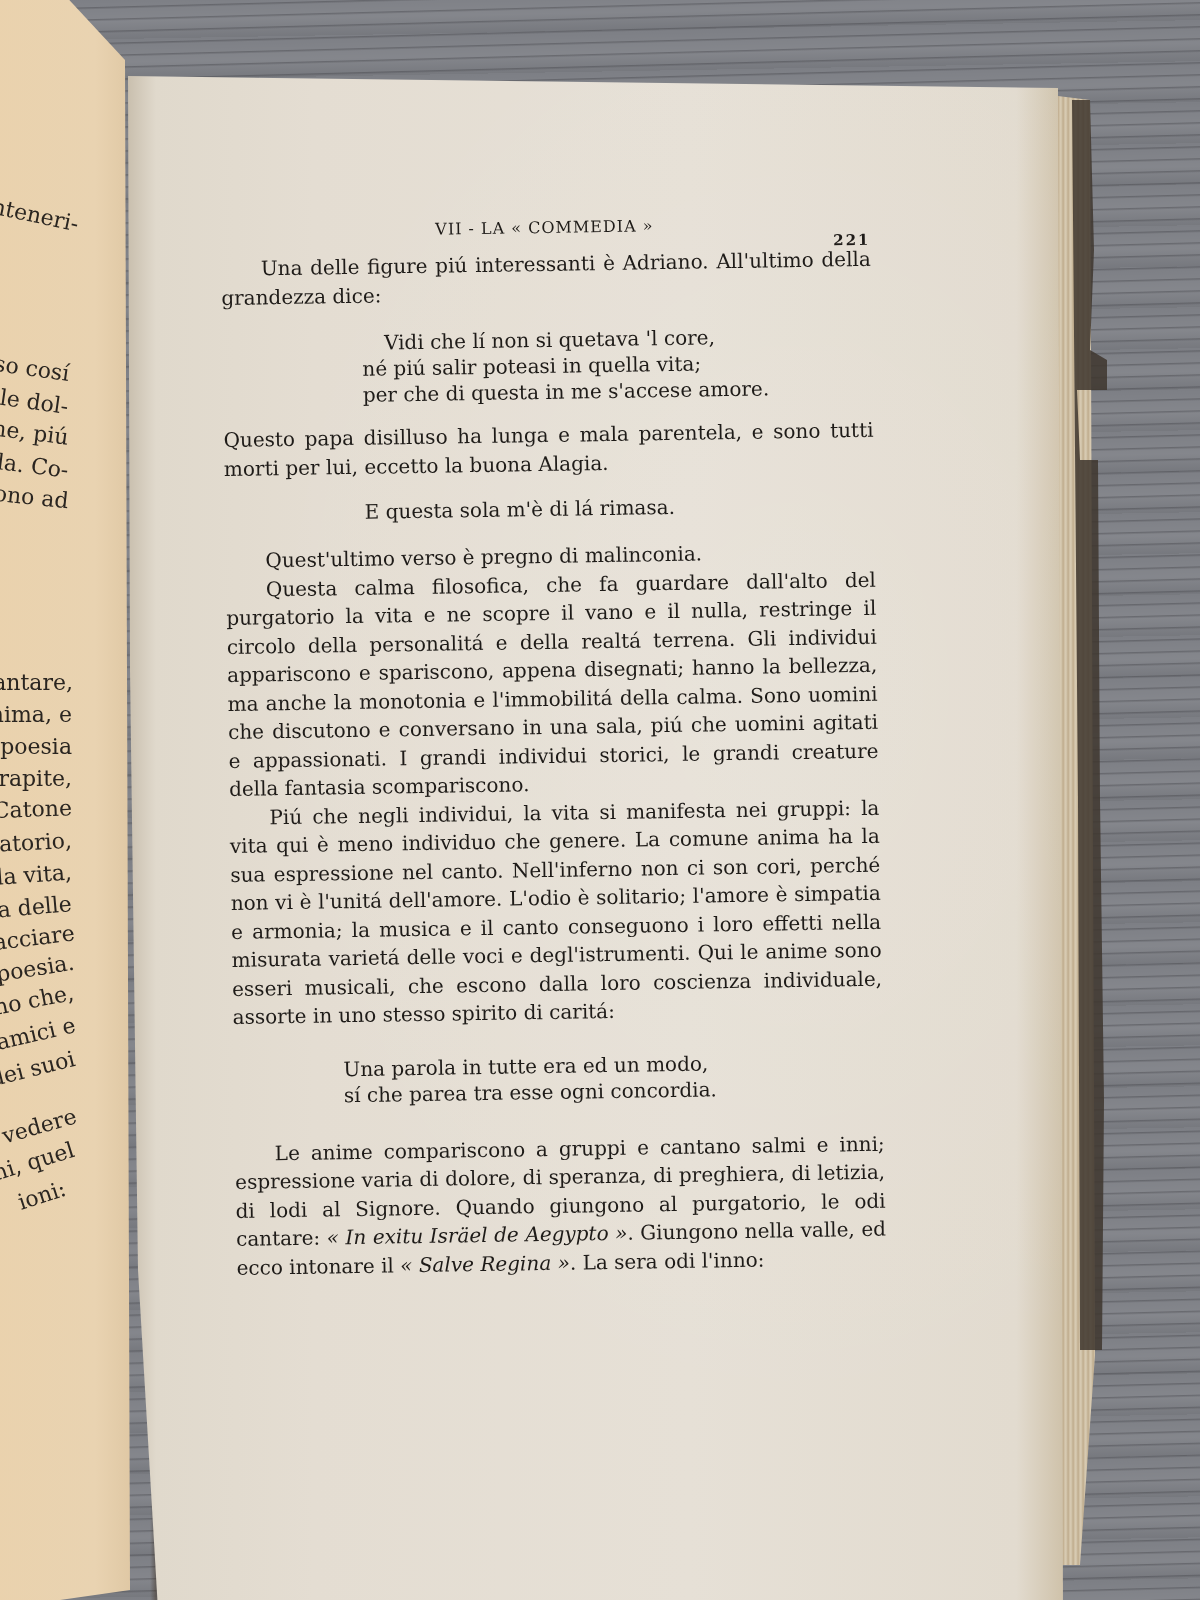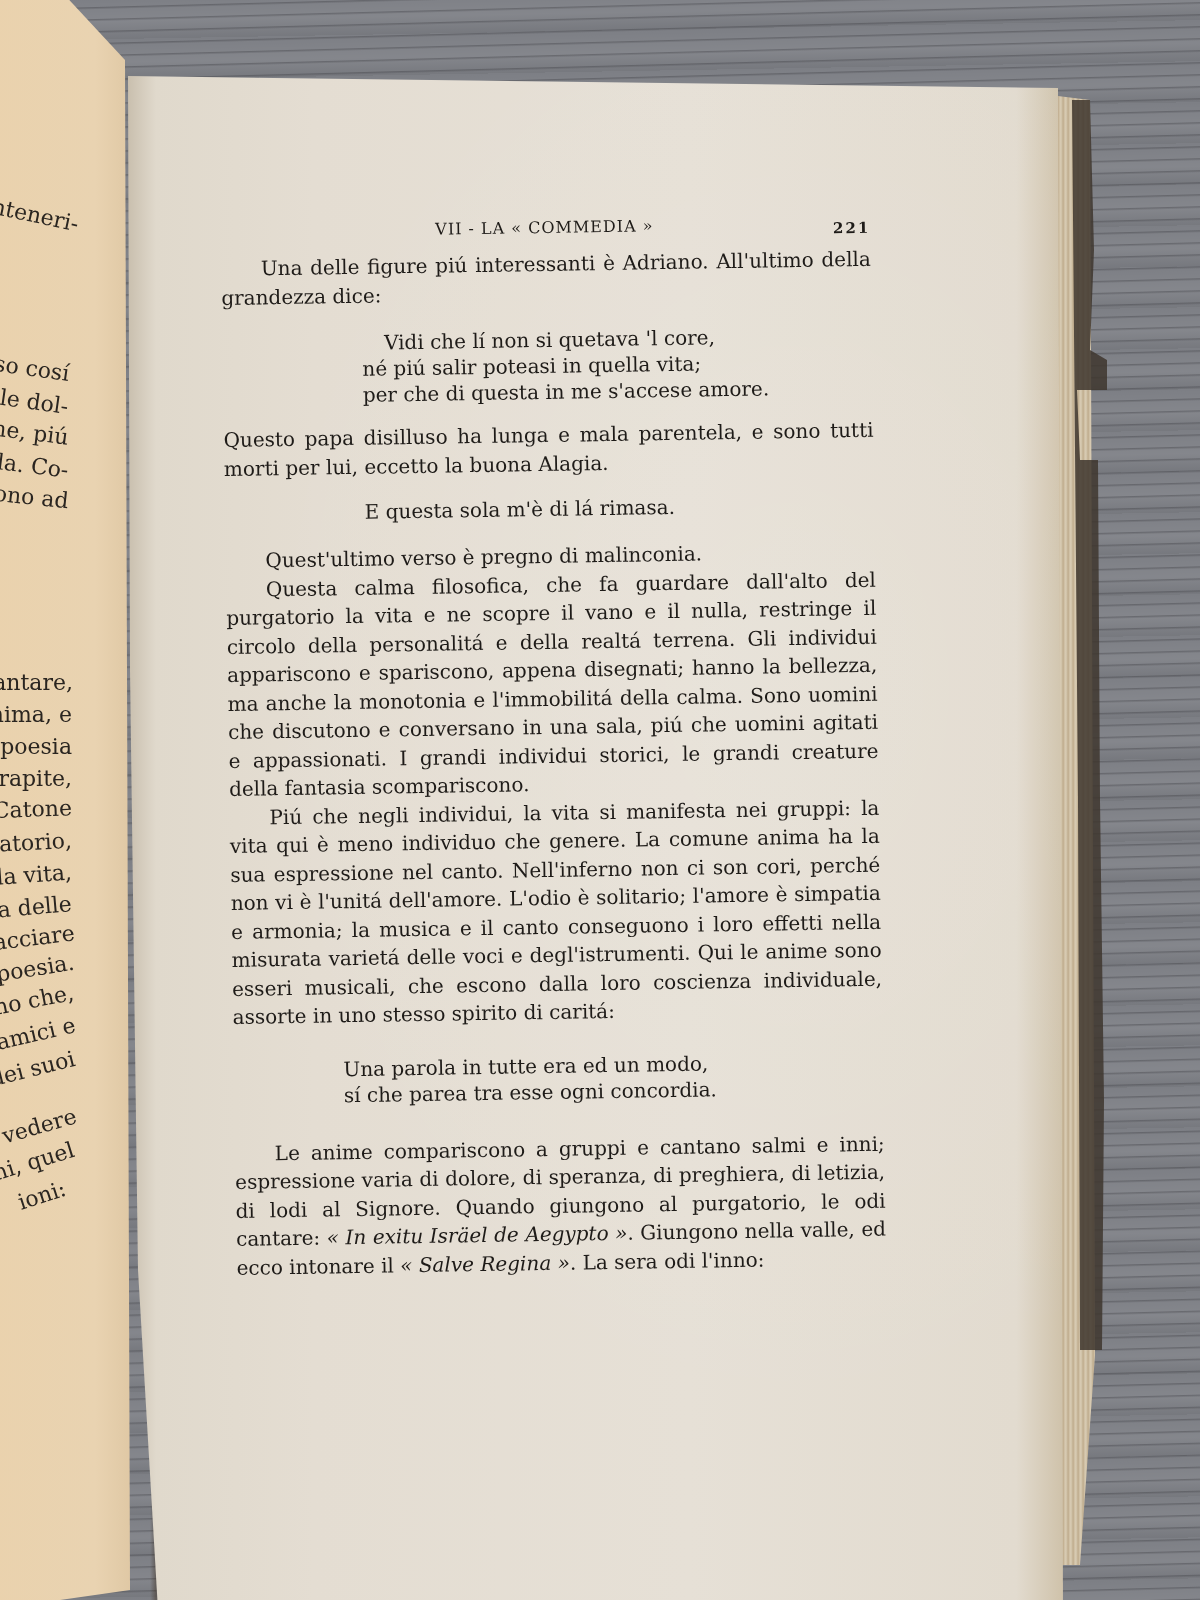--- a/index.html
+++ b/index.html
@@ -49,21 +49,21 @@
     .text-block {
       position: absolute; left: 220px; top: 215px; width: 650px;
       color: #1e1b18;
       transform: rotate(-0.9deg);
       transform-origin: 0 0;
     }
     .running-head {
       position: relative; height: 40px; font-size: 16px; letter-spacing: 1px;
     }
     .running-head .title { position: absolute; left: 215px; top: 8px; }
-    .running-head .pageno { position: absolute; right: 0; top: 14px; font-weight: bold; font-size: 15px; letter-spacing: 2px; }
+    .running-head .pageno { position: absolute; right: 0; top: 26px; font-weight: bold; font-size: 15px; letter-spacing: 2px; }
     p { margin: 0; font-size: 20px; line-height: 28.5px; text-align: justify; }
     p.indent { text-indent: 40px; }
     .verse { margin: 20px 0 16px 0; font-size: 20px; line-height: 26px; }
     .verse div { white-space: nowrap; }
     .verse.v1 { padding-left: 140px; }
     .verse.v2 { padding-left: 140px; margin: 18px 0 20px 0; }
     .verse.v3 { padding-left: 110px; margin: 26px 0 30px 0; }
     .verse .first-indent { padding-left: 22px; }
     em { font-style: italic; }
   </style>

